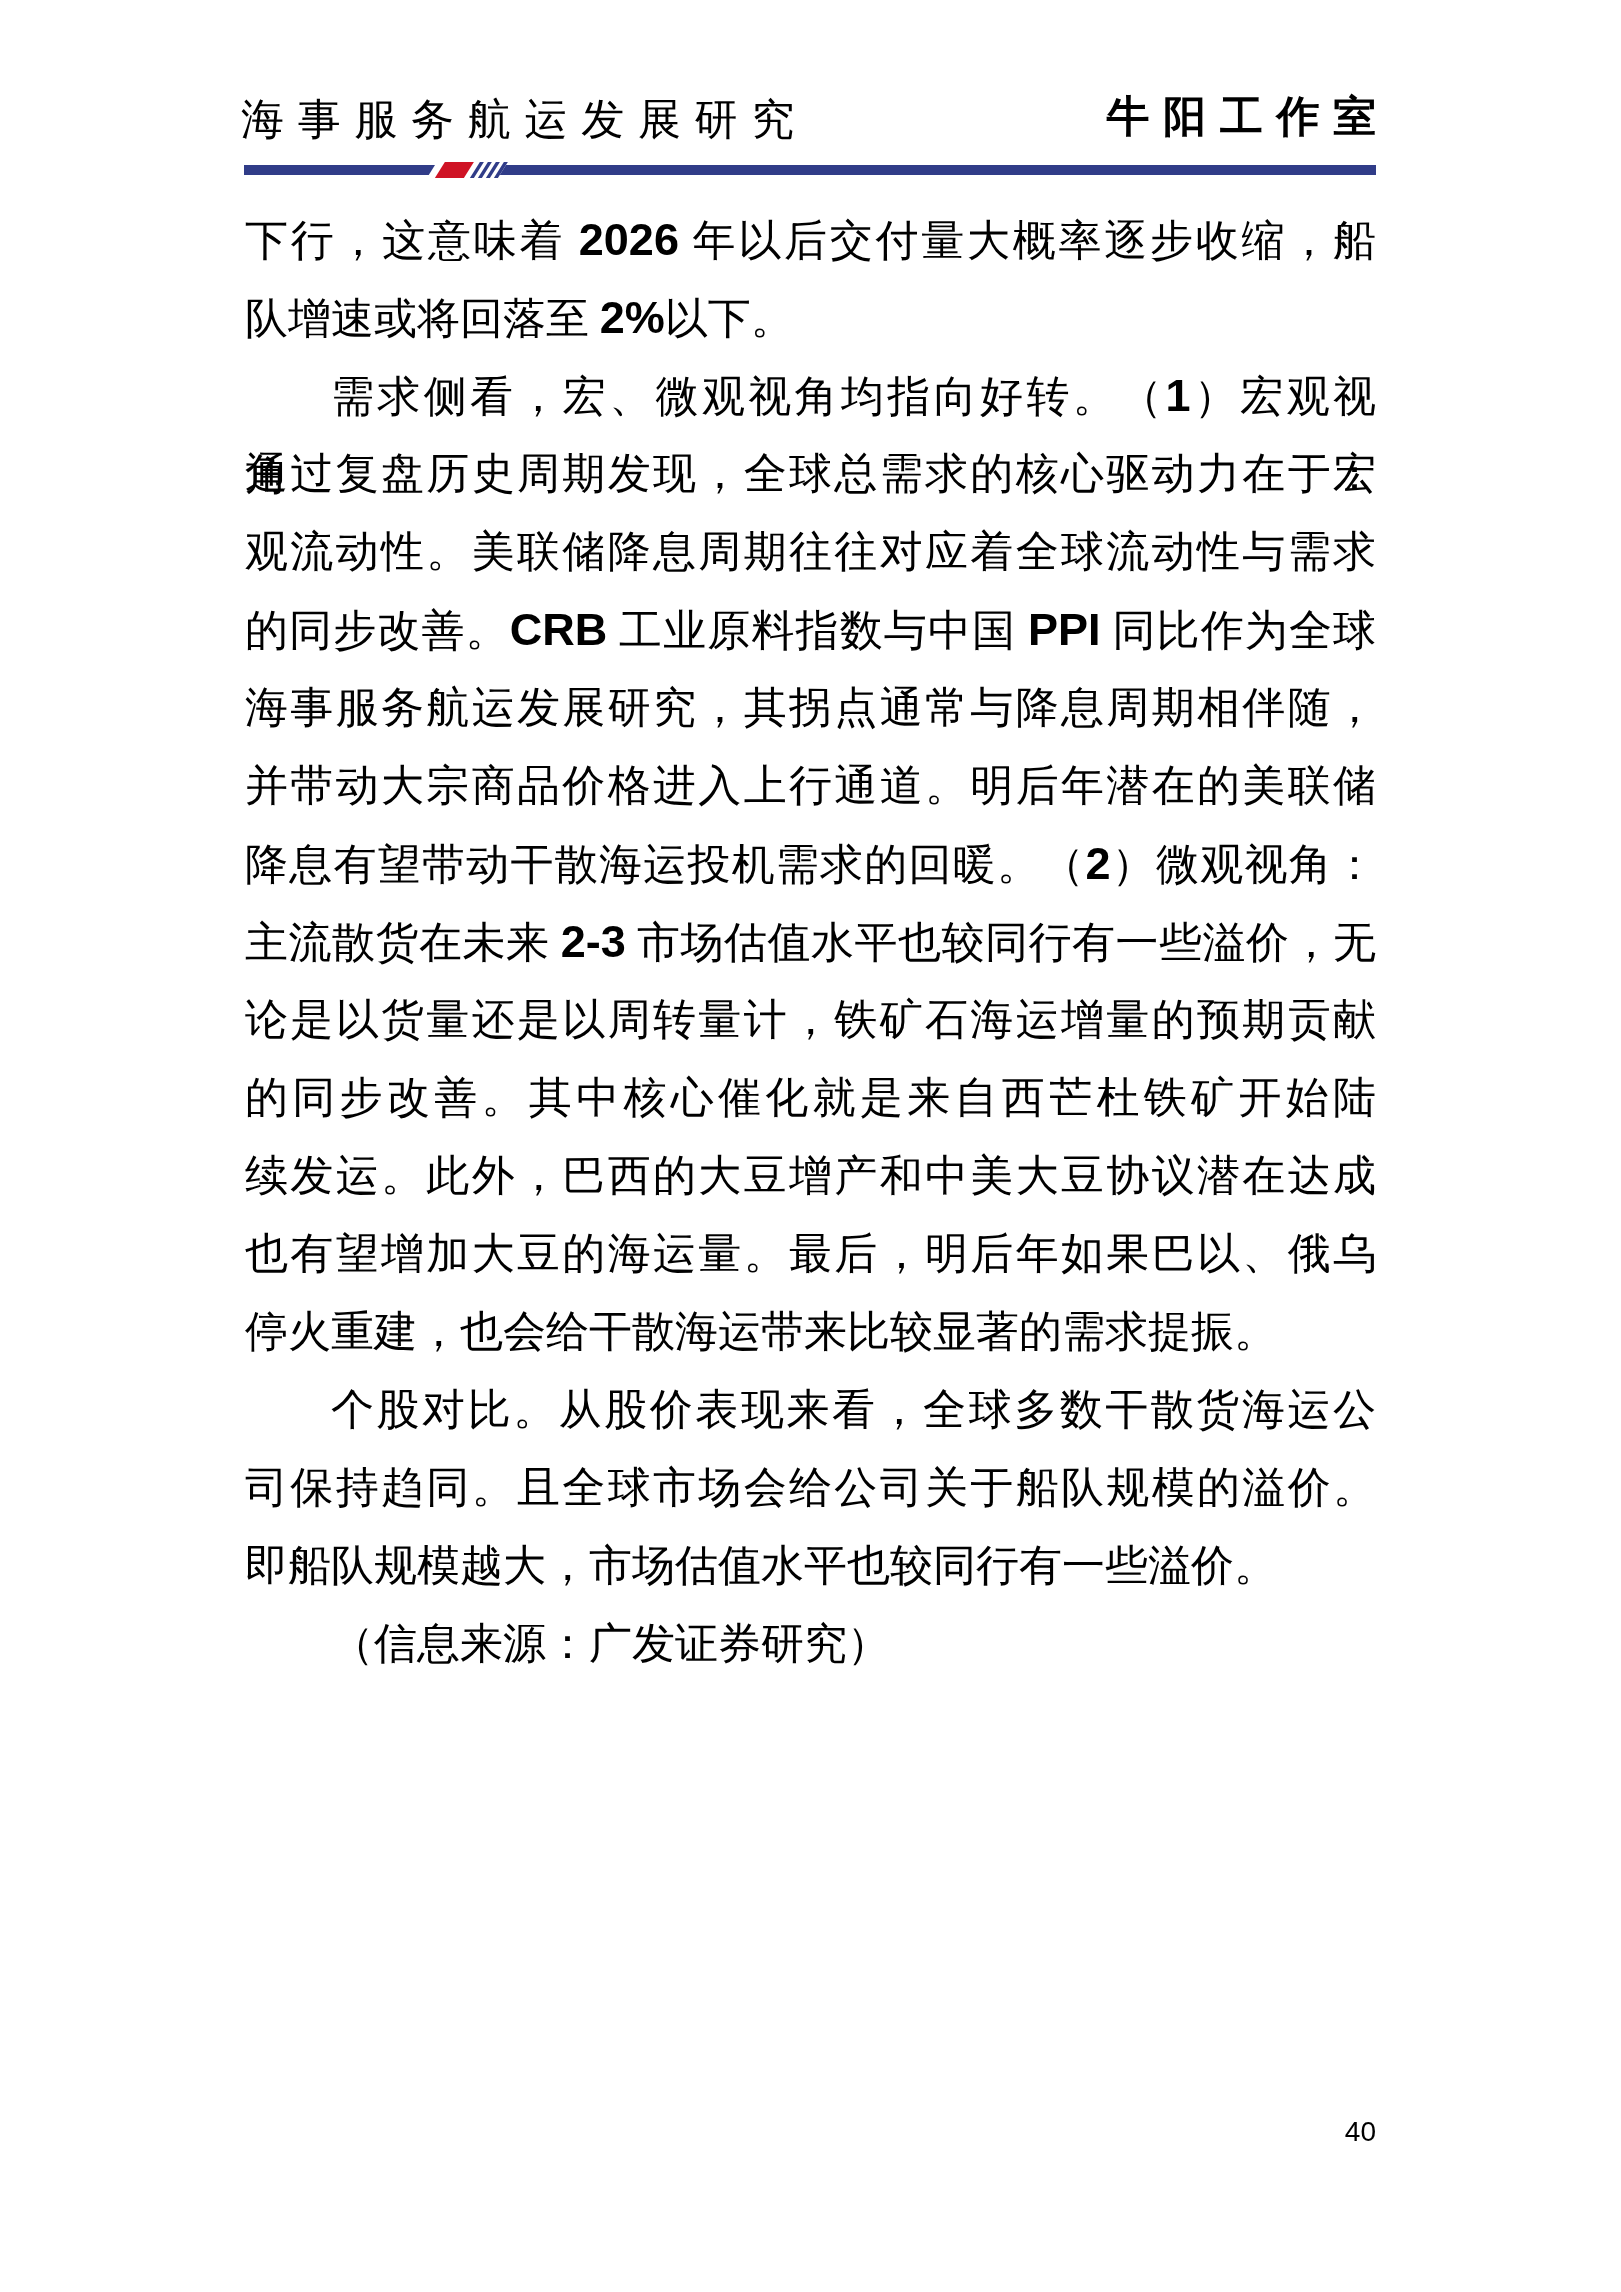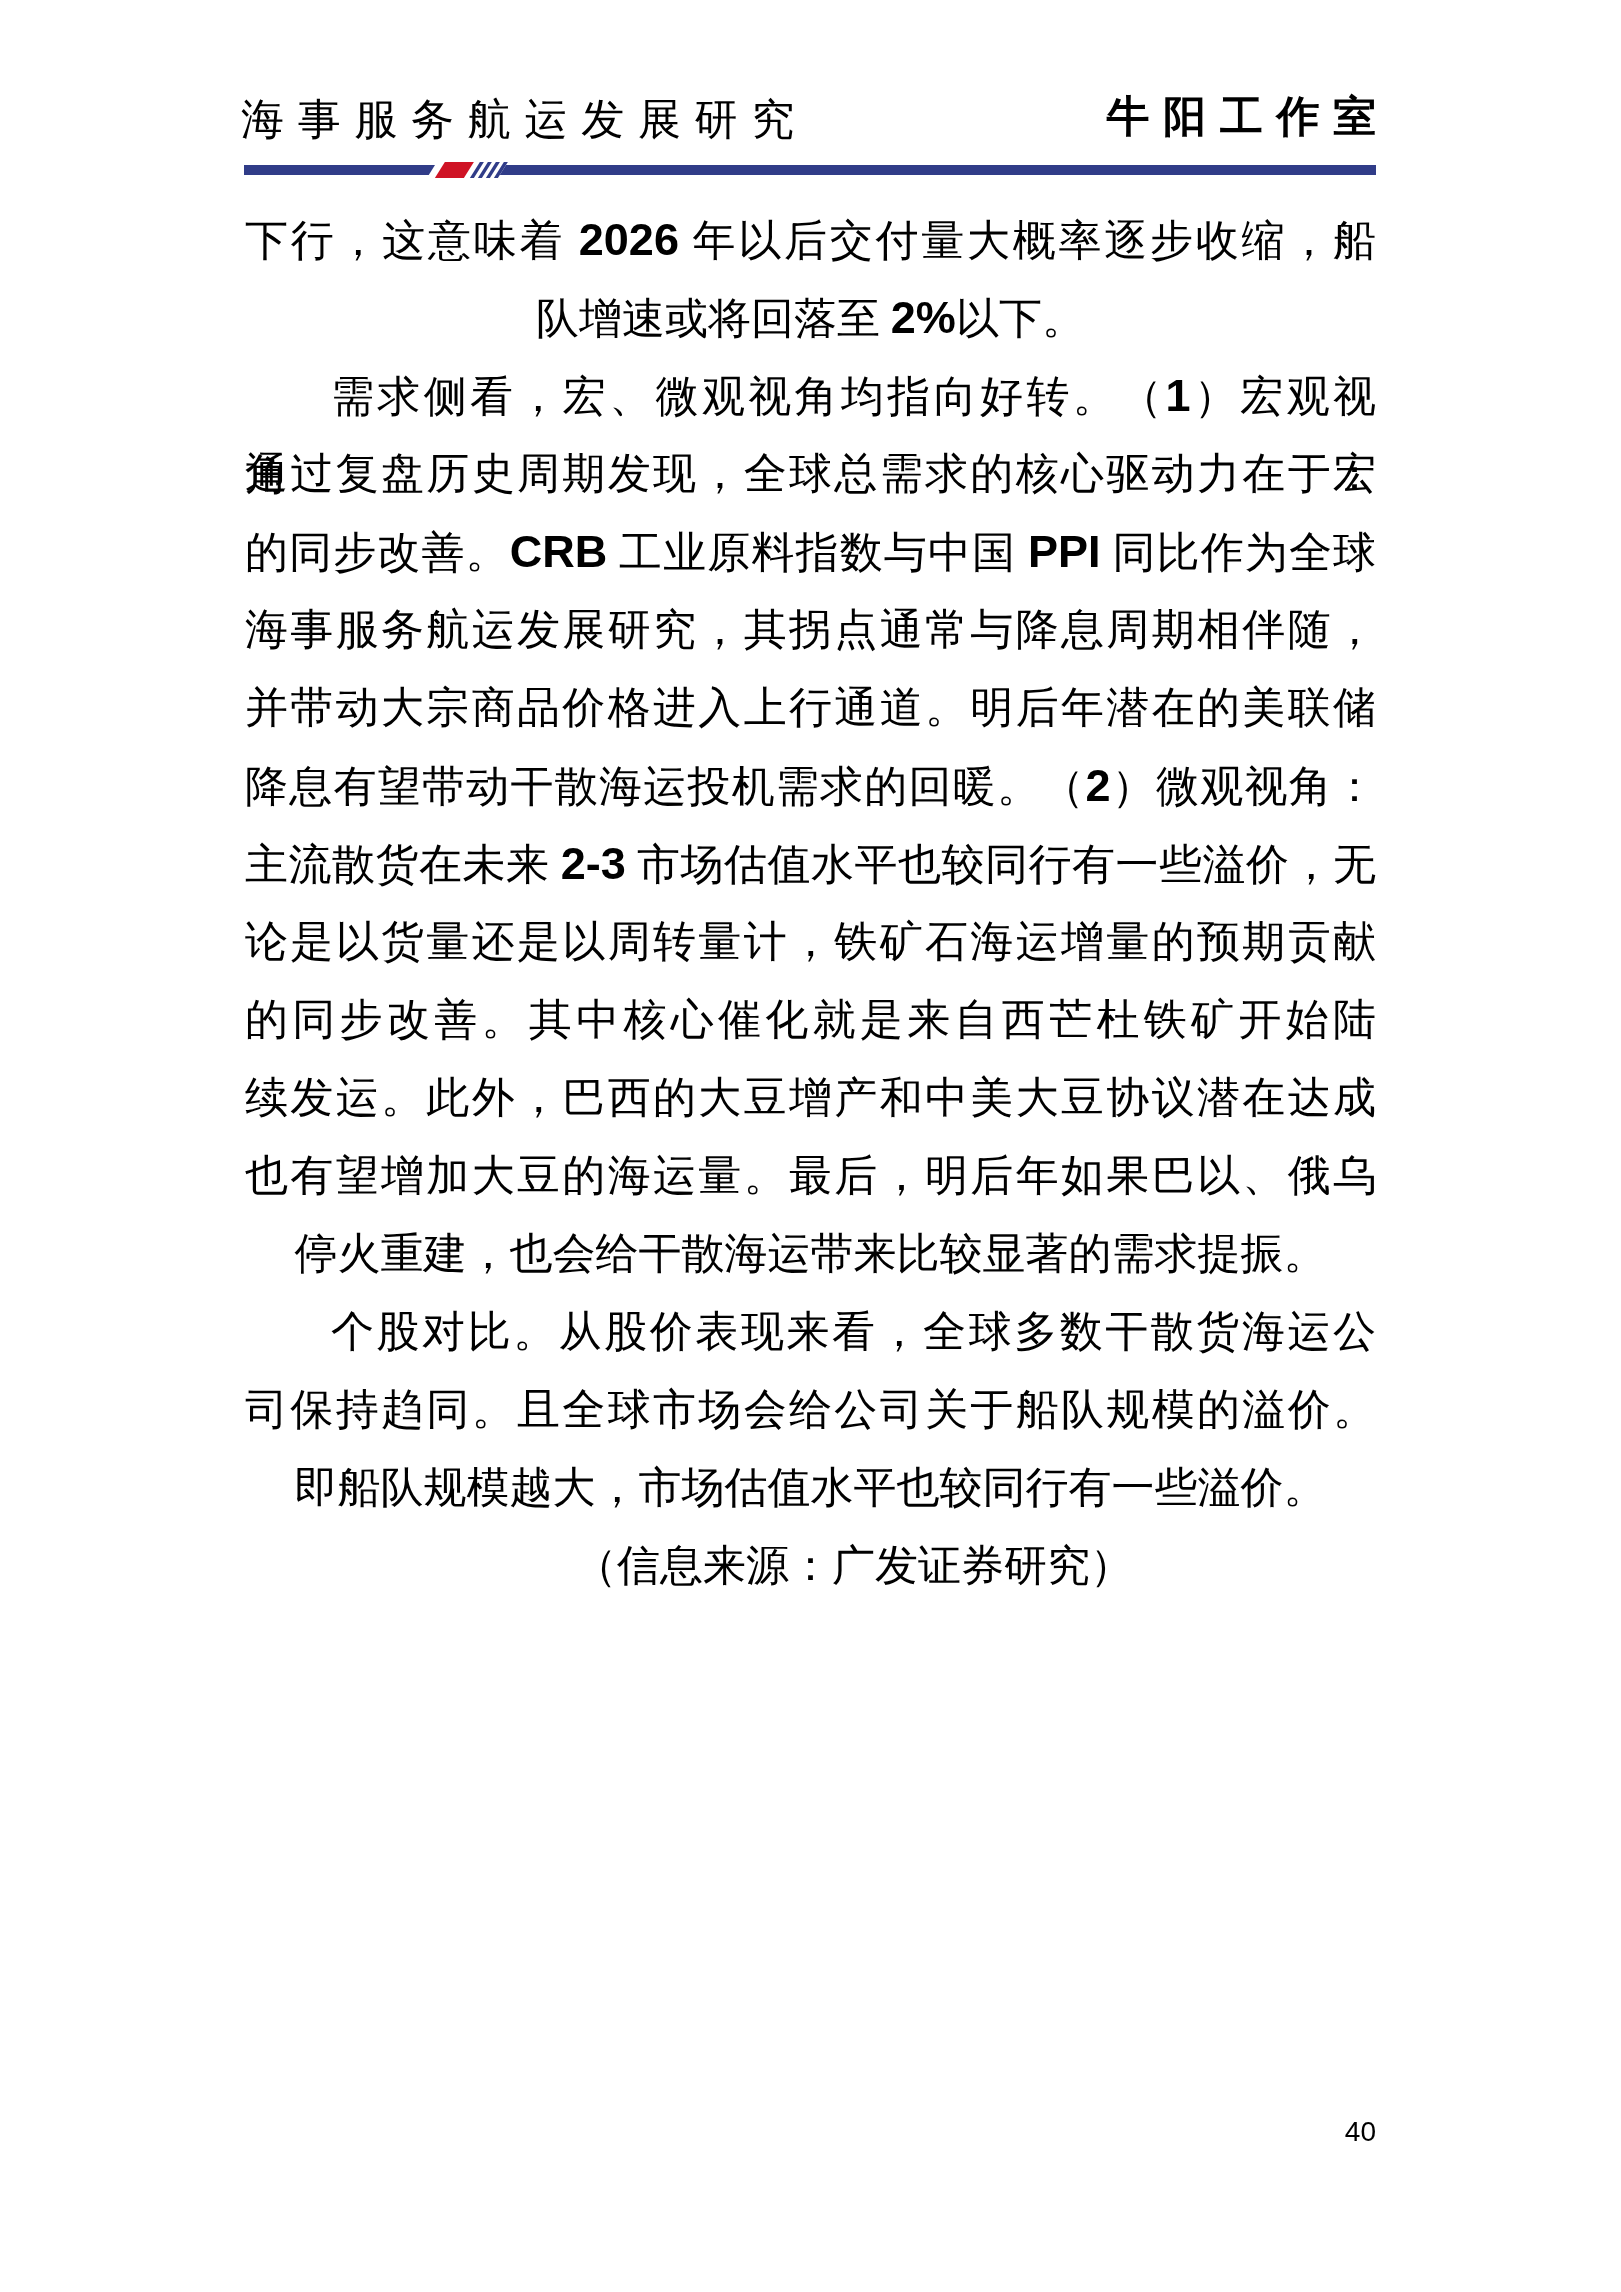--- a/index.html
+++ b/index.html
@@ -51,21 +51,21 @@
   .deco-s2    { left:51px; width:3.9px; }
   .deco-s3    { left:59px; width:3.9px; }
   .deco-s4    { left:67px; width:3.9px; }
 
   
   .body-text {
     position:absolute; left:245px; top:201px;
     width:1131px;
     font-size:43px; line-height:78px;
   }
-  .line { height:78px; text-align:center; }
+  .line { height:78px; text-align:left; }
   .line.j { text-align:justify; text-align-last:justify; }
   .line.ind { text-indent:86px; }
   .num {
     font-family:"Liberation Sans", sans-serif;
     font-weight:bold;
     font-size:45px;
   }
 
   
   .page-number {
@@ -92,20 +92,21 @@
       <span class="deco-s3" style="background: rgb(48, 60, 136);"></span>
       <span class="deco-s4" style="background: rgb(48, 60, 136);"></span>
     </div>
   </div>
 
   <div class="body-text">
       <div class="line j"><span>下行，这意味着 </span><span class="num">2026</span><span> 年以后交付量大概率逐步收缩，船</span></div>
       <div class="line"><span>队增速或将回落至 </span><span class="num">2%</span><span>以下。</span></div>
       <div class="line j ind"><span>需求侧看，宏、微观视角均指向好转。（</span><span class="num">1</span><span>）宏观视角：</span></div>
       <div class="line j"><span>通过复盘历史周期发现，全球总需求的核心驱动力在于宏</span></div>
+      <div class="line j"><span>观流动性。美联储降息周期往往对应着全球流动性与需求</span></div>
       <div class="line j"><span>的同步改善。</span><span class="num">CRB</span><span> 工业原料指数与中国 </span><span class="num">PPI</span><span> 同比作为全球</span></div>
       <div class="line j"><span>海事服务航运发展研究，其拐点通常与降息周期相伴随，</span></div>
       <div class="line j"><span>并带动大宗商品价格进入上行通道。明后年潜在的美联储</span></div>
       <div class="line j"><span>降息有望带动干散海运投机需求的回暖。（</span><span class="num">2</span><span>）微观视角：</span></div>
       <div class="line j"><span>主流散货在未来 </span><span class="num">2-3</span><span> 市场估值水平也较同行有一些溢价，无</span></div>
       <div class="line j"><span>论是以货量还是以周转量计，铁矿石海运增量的预期贡献</span></div>
       <div class="line j"><span>的同步改善。其中核心催化就是来自西芒杜铁矿开始陆</span></div>
       <div class="line j"><span>续发运。此外，巴西的大豆增产和中美大豆协议潜在达成</span></div>
       <div class="line j"><span>也有望增加大豆的海运量。最后，明后年如果巴以、俄乌</span></div>
       <div class="line"><span>停火重建，也会给干散海运带来比较显著的需求提振。</span></div>

